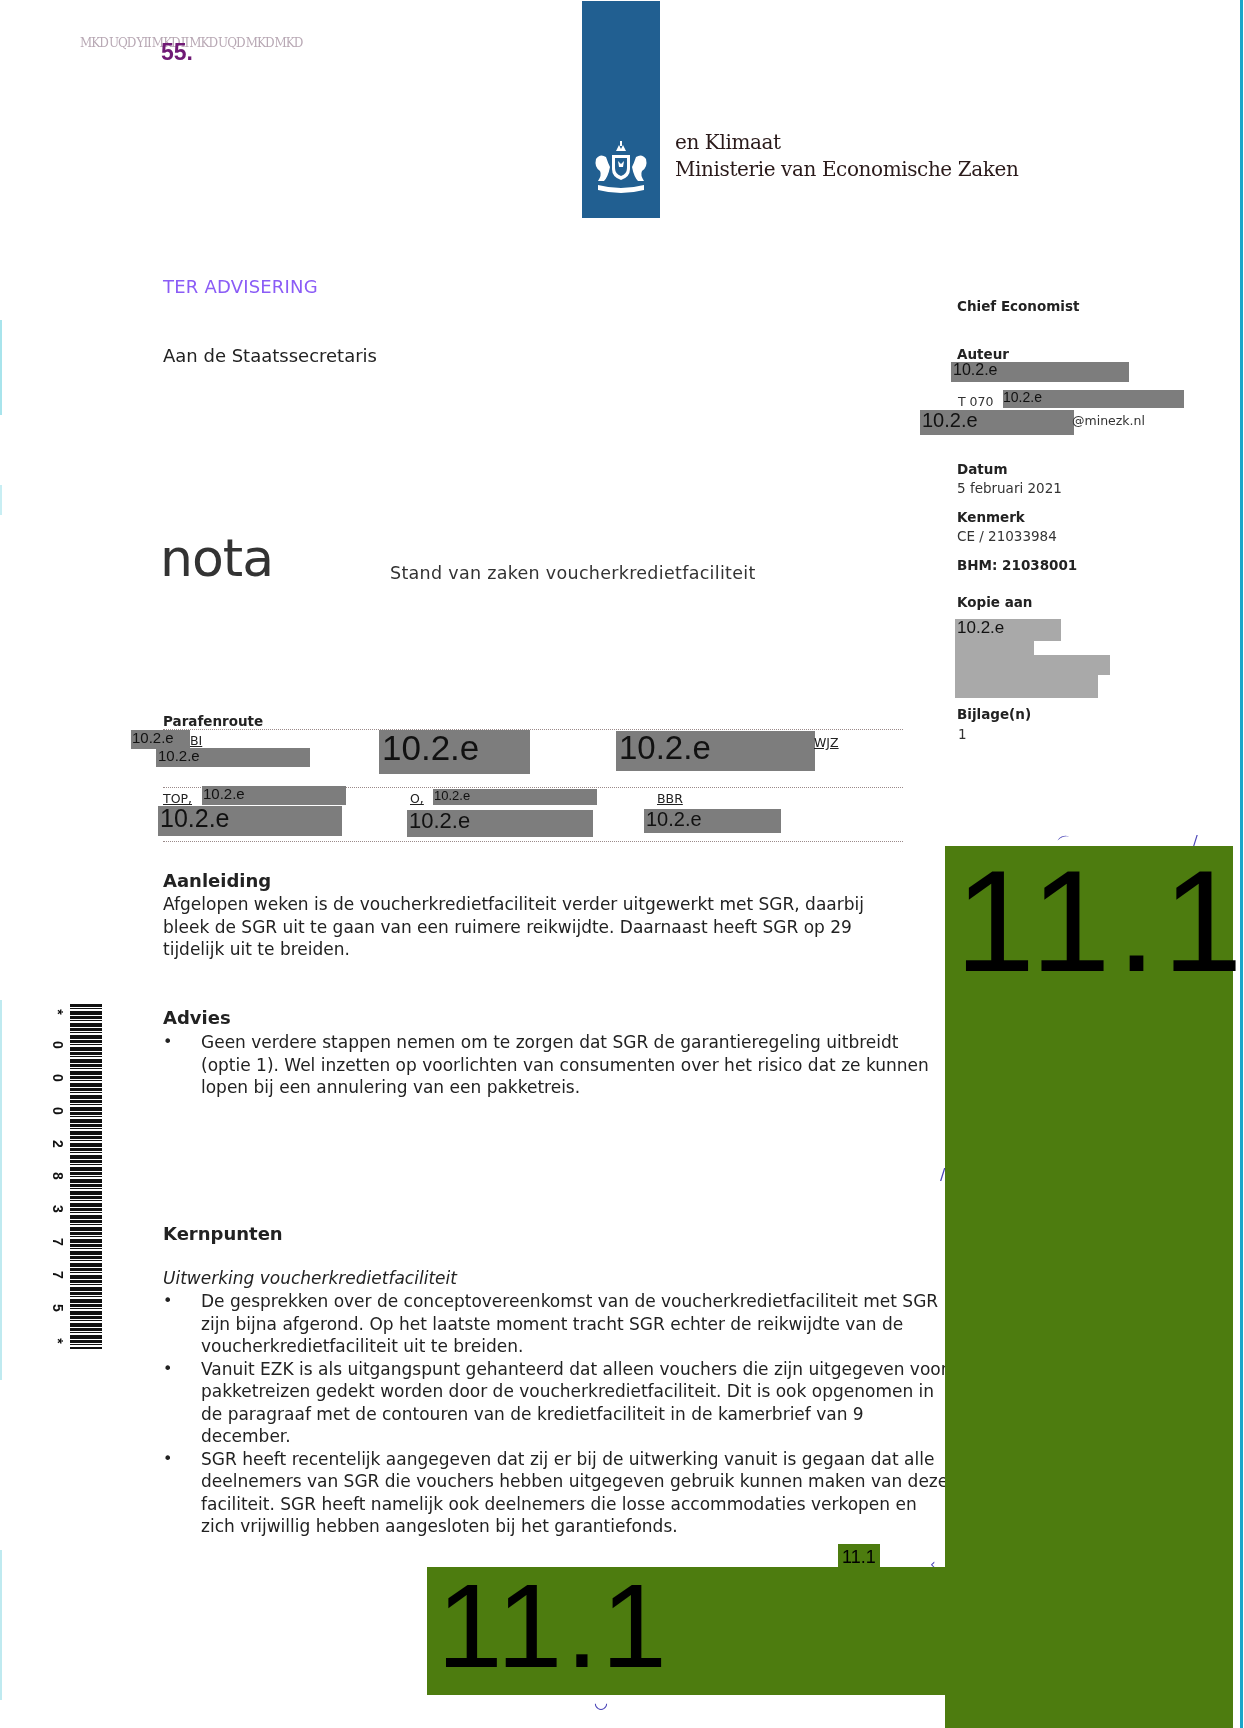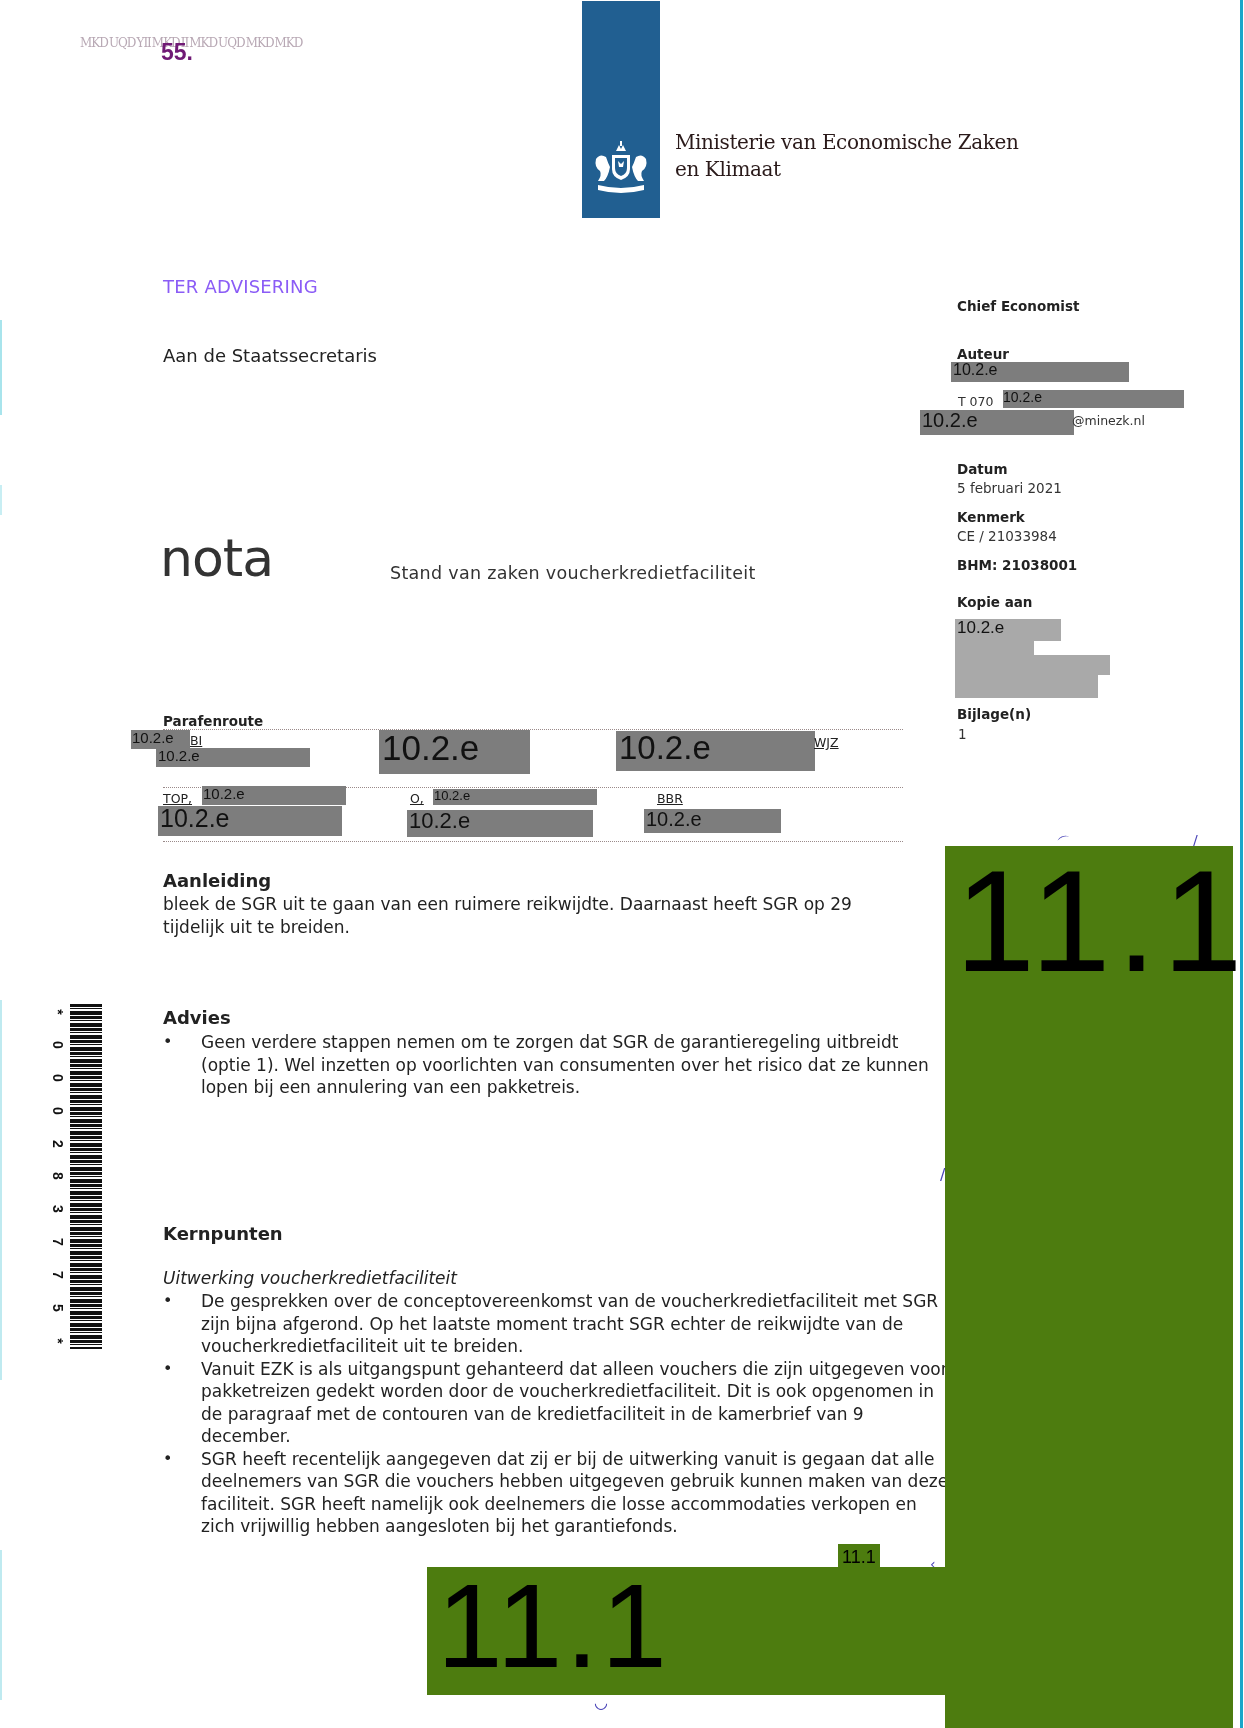--- a/index.html
+++ b/index.html
@@ -94,22 +94,22 @@
       <path d="M22 14 h18 v14 q0 8 -9 11 q-9 -3 -9 -11 Z"></path>
       <path d="M6 18 q4 -6 10 -2 q2 6 4 10 q-2 10 -6 14 l-6 0 q4 -6 2 -10 q-6 -4 -4 -12 Z"></path>
       <path d="M56 18 q-4 -6 -10 -2 q-2 6 -4 10 q2 10 6 14 l6 0 q-4 -6 -2 -10 q6 -4 4 -12 Z"></path>
       <path d="M8 44 q23 6 46 0 l0 5 q-23 6 -46 0 Z"></path>
     </g>
     <path d="M25 17 h12 v10 q0 6 -6 8 q-6 -2 -6 -8 Z" fill="#215f91"></path>
     <path d="M28 20 l3 3 l3 -3 l-1 6 l-4 0 Z" fill="#ffffff"></path>
   </svg>
 </div>
 <div class="abs ministry">
+  <div>en Klimaat</div>
   <div>Ministerie van Economische Zaken</div>
-  <div>en Klimaat</div>
 </div>
 
 <div class="abs ter">TER ADVISERING</div>
 <div class="abs aan">Aan de Staatssecretaris</div>
 <div class="abs nota">nota</div>
 <div class="abs subject">Stand van zaken voucherkredietfaciliteit</div>
 
 <div class="abs meta-label" style="left:957px; top:298px;">Chief Economist</div>
 
 <div class="abs meta-label" style="left:957px; top:346px;">Auteur</div>
@@ -156,20 +156,21 @@
 
 <div class="abs role" style="left:410px; top:791px;">O,</div>
 <div class="abs redact" style="left:433px; top:789px; width:163px; height:16px; font-size:13px; padding-left:1px;">10.2.e</div>
 <div class="abs redact" style="left:407px; top:810px; width:184px; height:27px; font-size:22px; padding-left:2px;">10.2.e</div>
 
 <div class="abs role" style="left:657px; top:791px;">BBR</div>
 <div class="abs redact" style="left:644px; top:809px; width:135px; height:24px; font-size:20px; padding-left:2px;">10.2.e</div>
 
 <div class="abs h" style="left:163px; top:870px;">Aanleiding</div>
 <div class="abs p" style="left:163px; top:893px;">
+  <div>Afgelopen weken is de voucherkredietfaciliteit verder uitgewerkt met SGR, daarbij</div>
   <div>bleek de SGR uit te gaan van een ruimere reikwijdte. Daarnaast heeft SGR op 29</div>
   <div>tijdelijk uit te breiden.</div>
 </div>
 
 <div class="abs h" style="left:163px; top:1007px;">Advies</div>
 <ul class="abs blist" style="left:163px; top:1031px; width:780px;">
   <li>Geen verdere stappen nemen om te zorgen dat SGR de garantieregeling uitbreidt (optie 1). Wel inzetten op voorlichten van consumenten over het risico dat ze kunnen lopen bij een annulering van een pakketreis.</li>
 </ul>
 
 <div class="abs h" style="left:163px; top:1223px;">Kernpunten</div>

